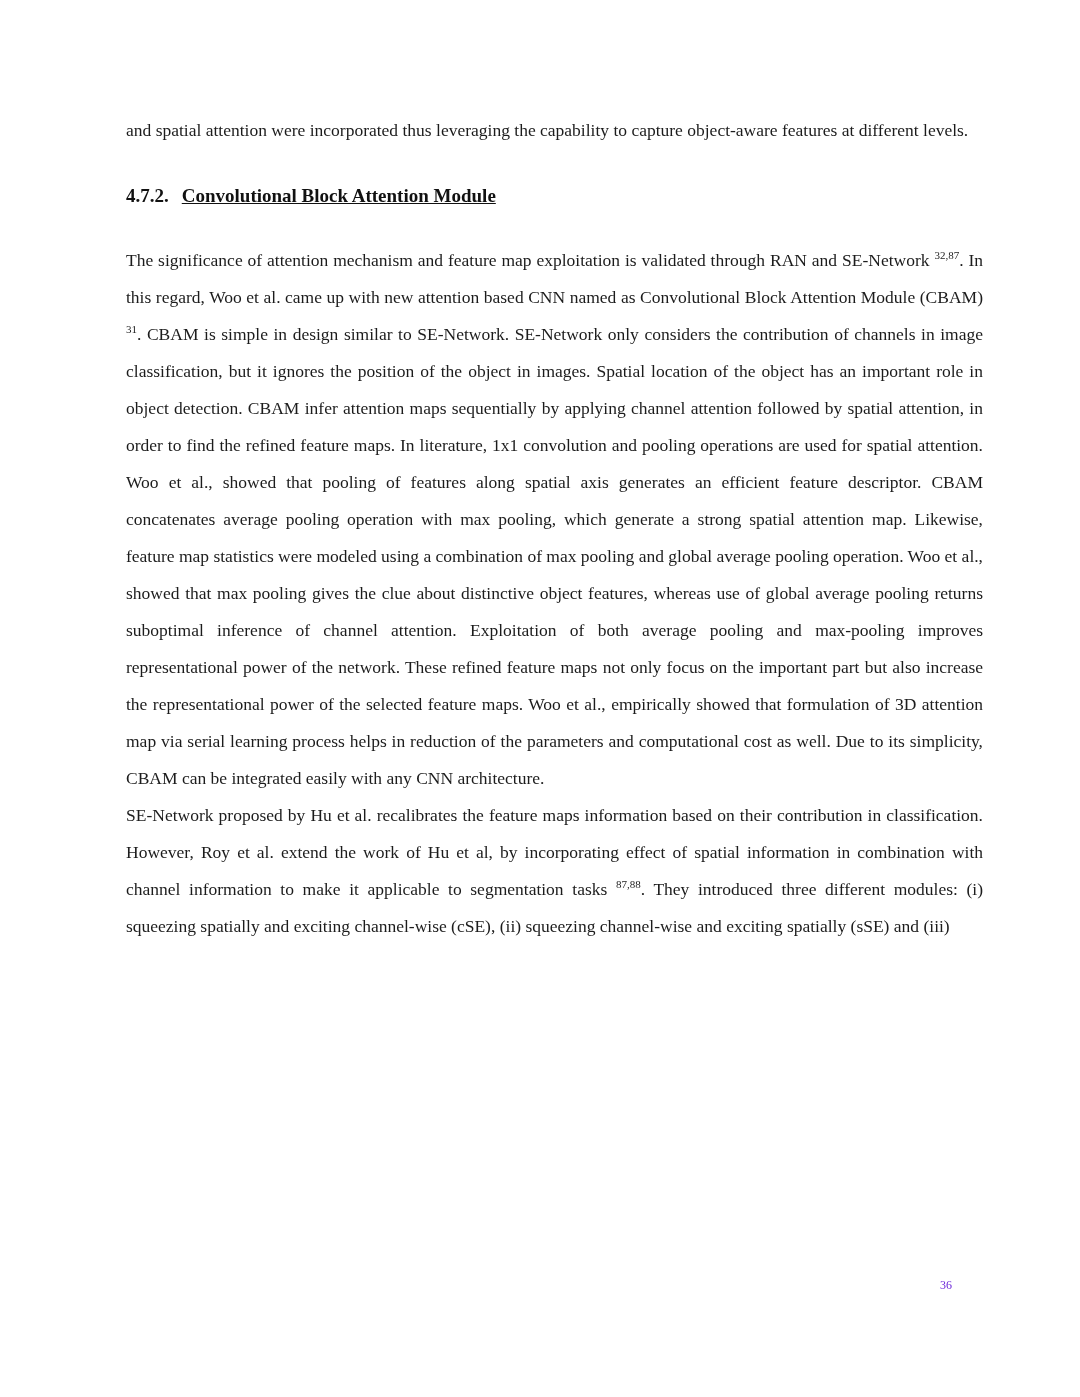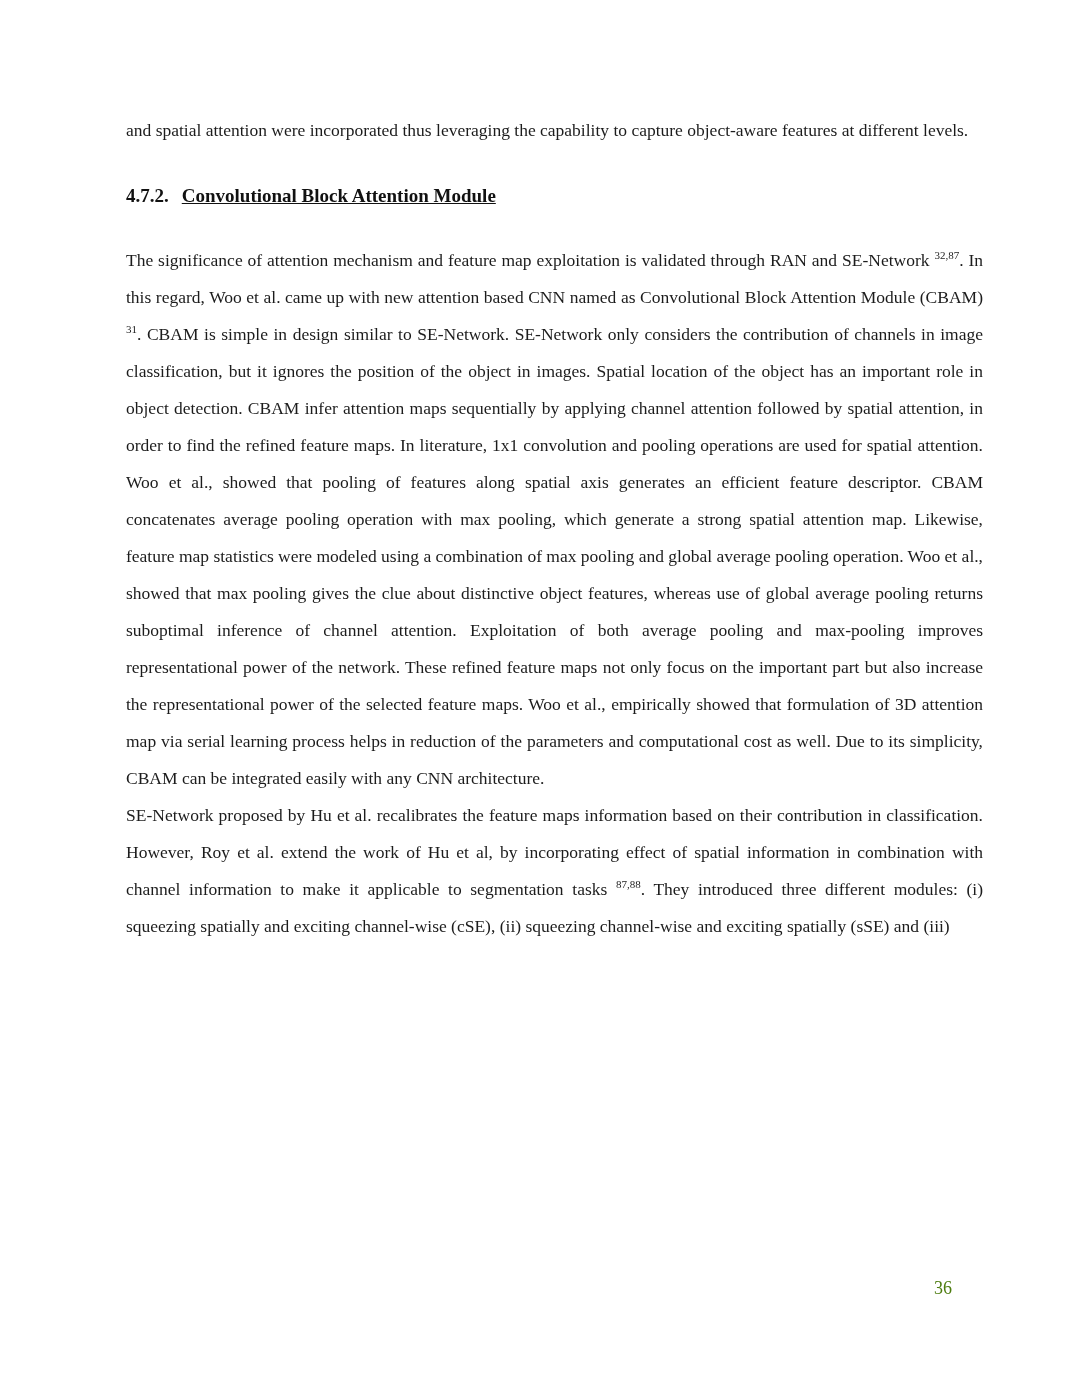--- a/index.html
+++ b/index.html
@@ -42,22 +42,22 @@
   }
   sup.citation {
     font-size: 11px;
     line-height: 0;
     vertical-align: super;
   }
   .page-number {
     position: absolute;
     top: 1278px;
     right: 128px;
-    font-size: 18px;
-    color: #4d7c0f;
+    font-size: 12px;
+    color: #6d28d9;
     margin-left: 40px;
   }
 </style>
 </head>
 <body>
 
 <div class="page">
 
   <p class="body-text">and spatial attention were incorporated thus leveraging the capability to capture object-aware features at different levels.</p>
 

